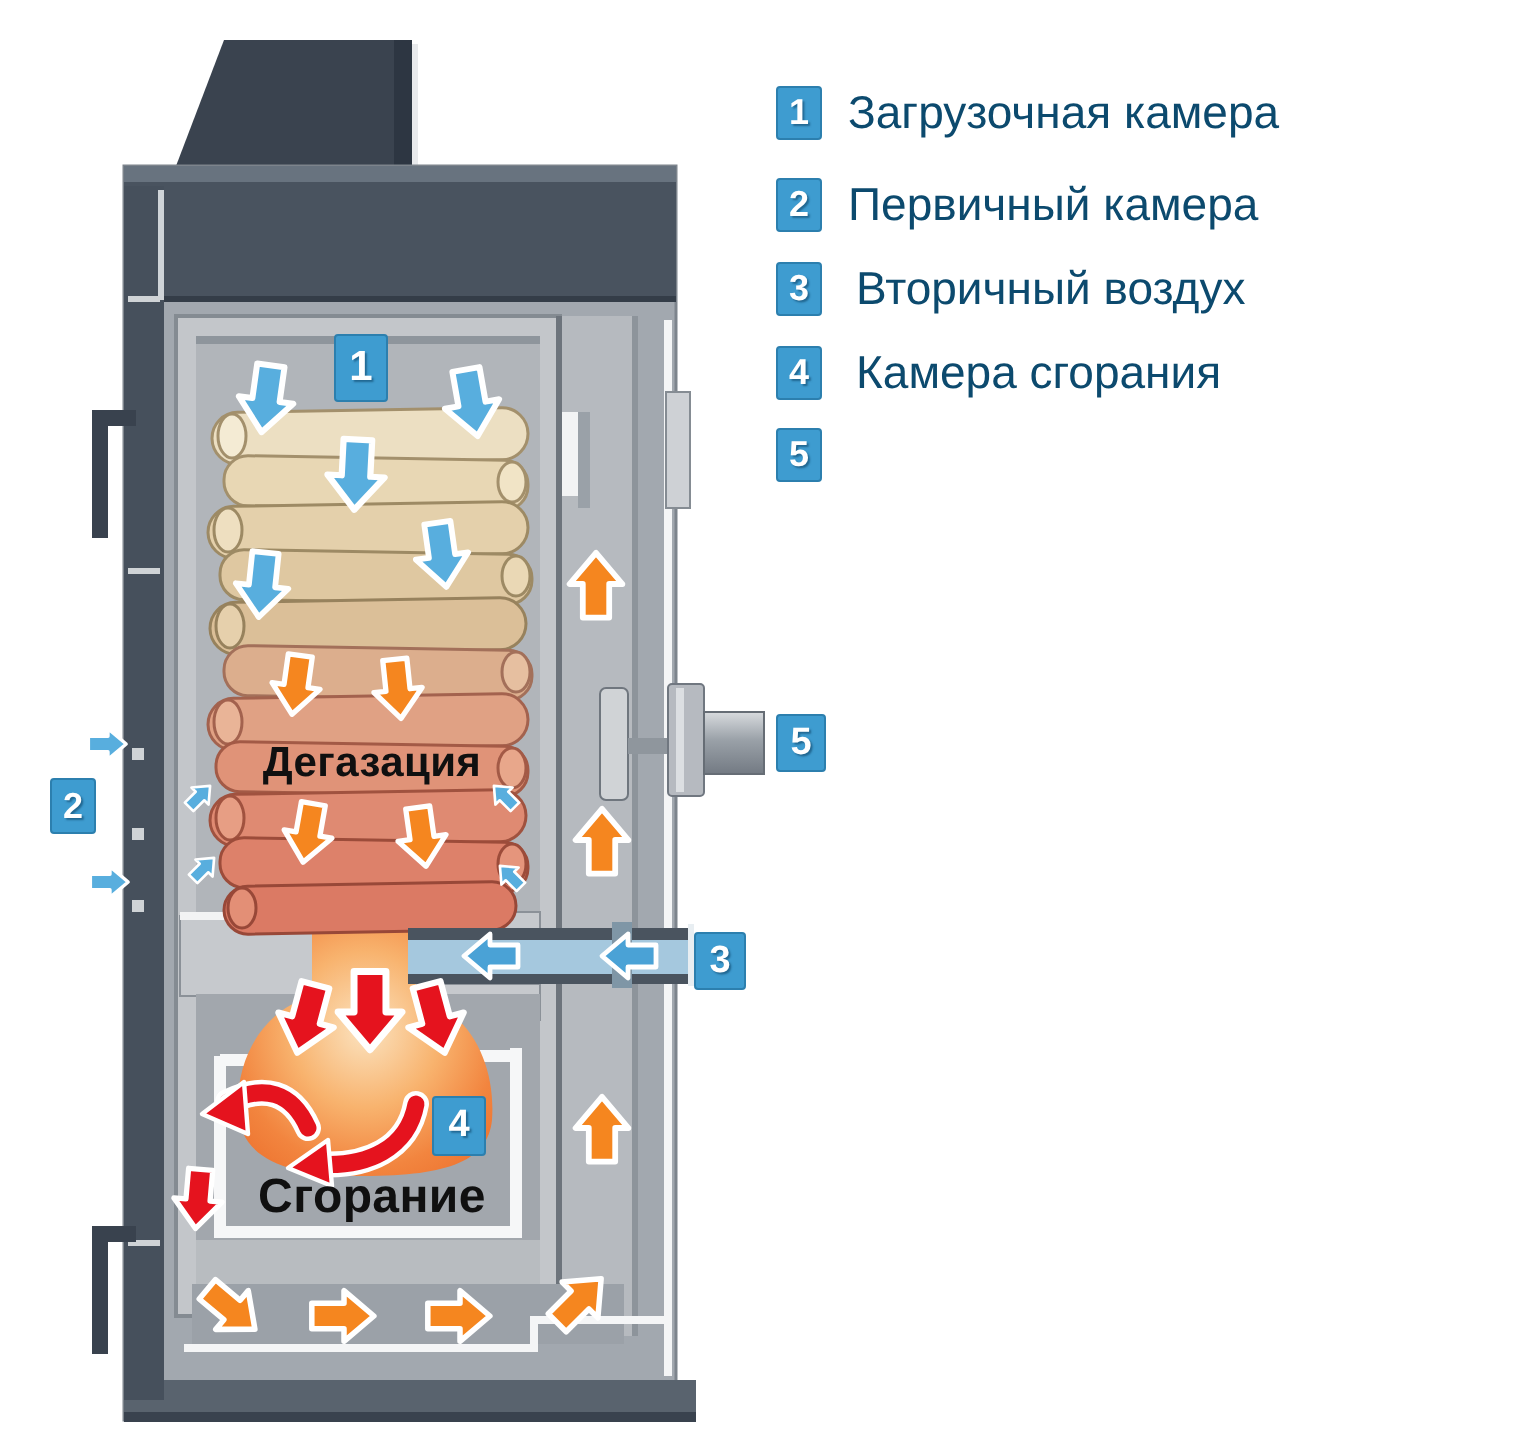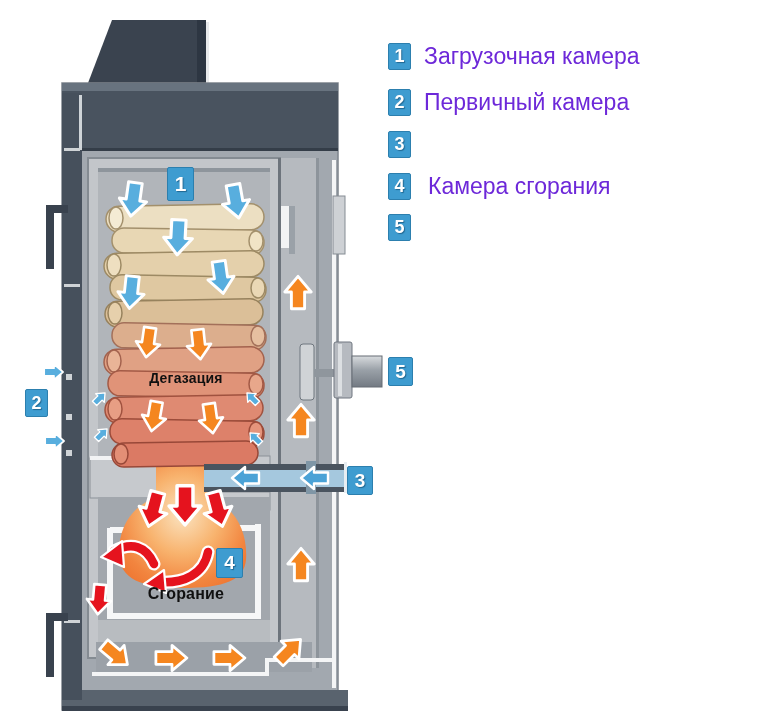--- a/index.html
+++ b/index.html
@@ -6,21 +6,21 @@
   #stage{position:relative;width:758px;height:726px;background:#fff;overflow:hidden;
          font-family:"Liberation Sans",sans-serif;}
   #boiler-svg{position:absolute;left:0;top:0;width:758px;height:726px;}
   .badge{display:flex;align-items:center;justify-content:center;
          background:#3e9cd0;color:#fff;font-weight:bold;
          border:1px solid #2c7fae;border-radius:2px;box-sizing:border-box;
          text-shadow:1px 1px 1px rgba(10,60,95,.55);
          font-family:"Liberation Sans",sans-serif;}
   .legend-row{position:absolute;left:388px;display:flex;align-items:center;height:28px;}
   .legend-badge{width:23px;height:27px;font-size:18px;flex:0 0 auto;}
-  .legend-label{margin-left:13px;font-size:23px;color:#6d28d9;white-space:nowrap;}
+  .legend-label{margin-left:13px;font-size:23px;color:#0c4a6e;white-space:nowrap;}
   .dbadge{position:absolute;}
   .zone-label{position:absolute;font-weight:bold;color:#101010;text-align:center;
               letter-spacing:.2px;}
 </style>
 </head>
 <body>
 
 <div id="stage">
 
 <svg id="boiler-svg" viewBox="0 0 758 726">
@@ -241,34 +241,35 @@
     <path d="M164,570 L144,584 L166,593 Z" fill="#e5131e" stroke="#ffffff" stroke-width="2.2" stroke-linejoin="round"></path>
   </g>
 </svg>
 
 <div class="badge dbadge" style="left:167px;top:167px;width:27px;height:34px;font-size:21px;">1</div>
 <div class="badge dbadge" style="left:25px;top:389px;width:23px;height:28px;font-size:18px;">2</div>
 <div class="badge dbadge" style="left:347px;top:466px;width:26px;height:29px;font-size:19px;">3</div>
 <div class="badge dbadge" style="left:216px;top:548px;width:27px;height:30px;font-size:19px;">4</div>
 <div class="badge dbadge" style="left:388px;top:357px;width:25px;height:29px;font-size:19px;">5</div>
 
-<div class="zone-label" style="left:120px;top:370px;width:132px;font-size:14px;">Дегазация</div>
-<div class="zone-label" style="left:121px;top:585px;width:130px;font-size:16px;">Сгорание</div>
+<div class="zone-label" style="left:120px;top:370px;width:132px;font-size:21px;">Дегазация</div>
+<div class="zone-label" style="left:121px;top:585px;width:130px;font-size:24px;">Сгорание</div>
 
 <div>
   <div class="legend-row" style="top:42px;">
     <span class="badge legend-badge">1</span>
     <span class="legend-label">Загрузочная камера</span>
   </div>
   <div class="legend-row" style="top:88px;">
     <span class="badge legend-badge">2</span>
     <span class="legend-label">Первичный камера</span>
   </div>
   <div class="legend-row" style="top:130px;">
     <span class="badge legend-badge">3</span>
+    <span class="legend-label" style="margin-left:17px;">Вторичный воздух</span>
   </div>
   <div class="legend-row" style="top:172px;">
     <span class="badge legend-badge">4</span>
     <span class="legend-label" style="margin-left:17px;">Камера сгорания</span>
   </div>
   <div class="legend-row" style="top:213px;">
     <span class="badge legend-badge">5</span>
   </div>
 </div>
 

